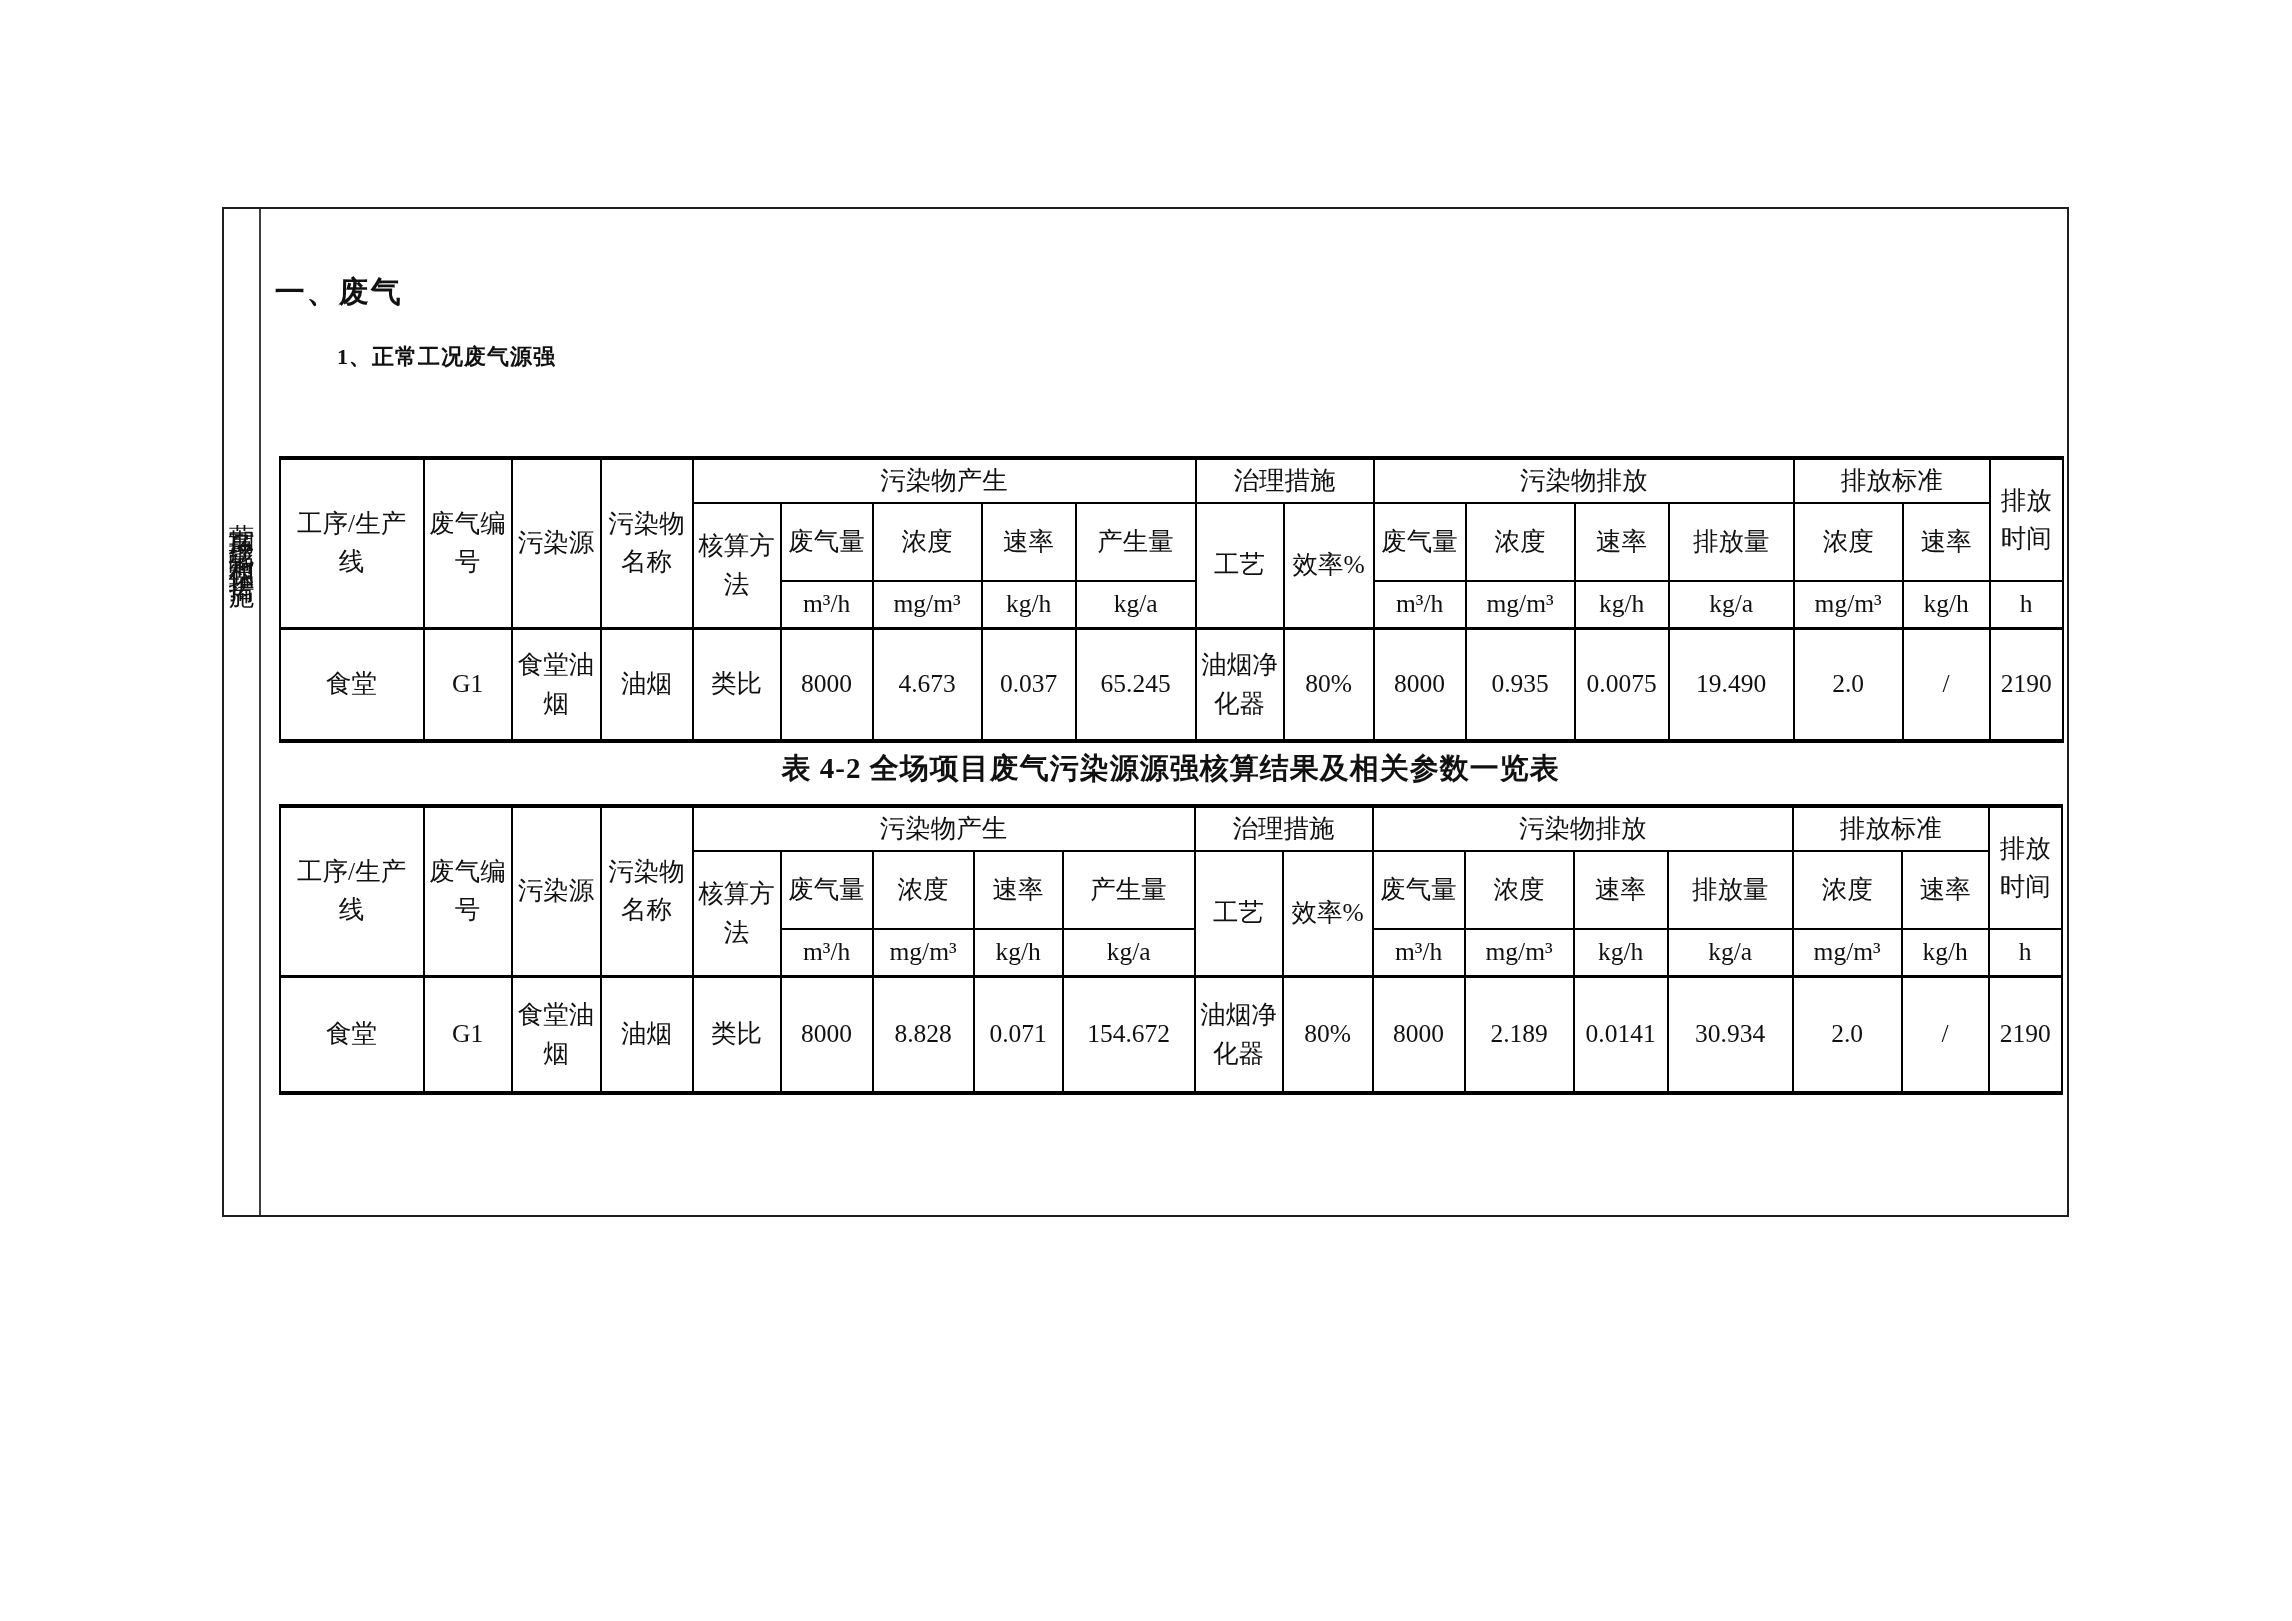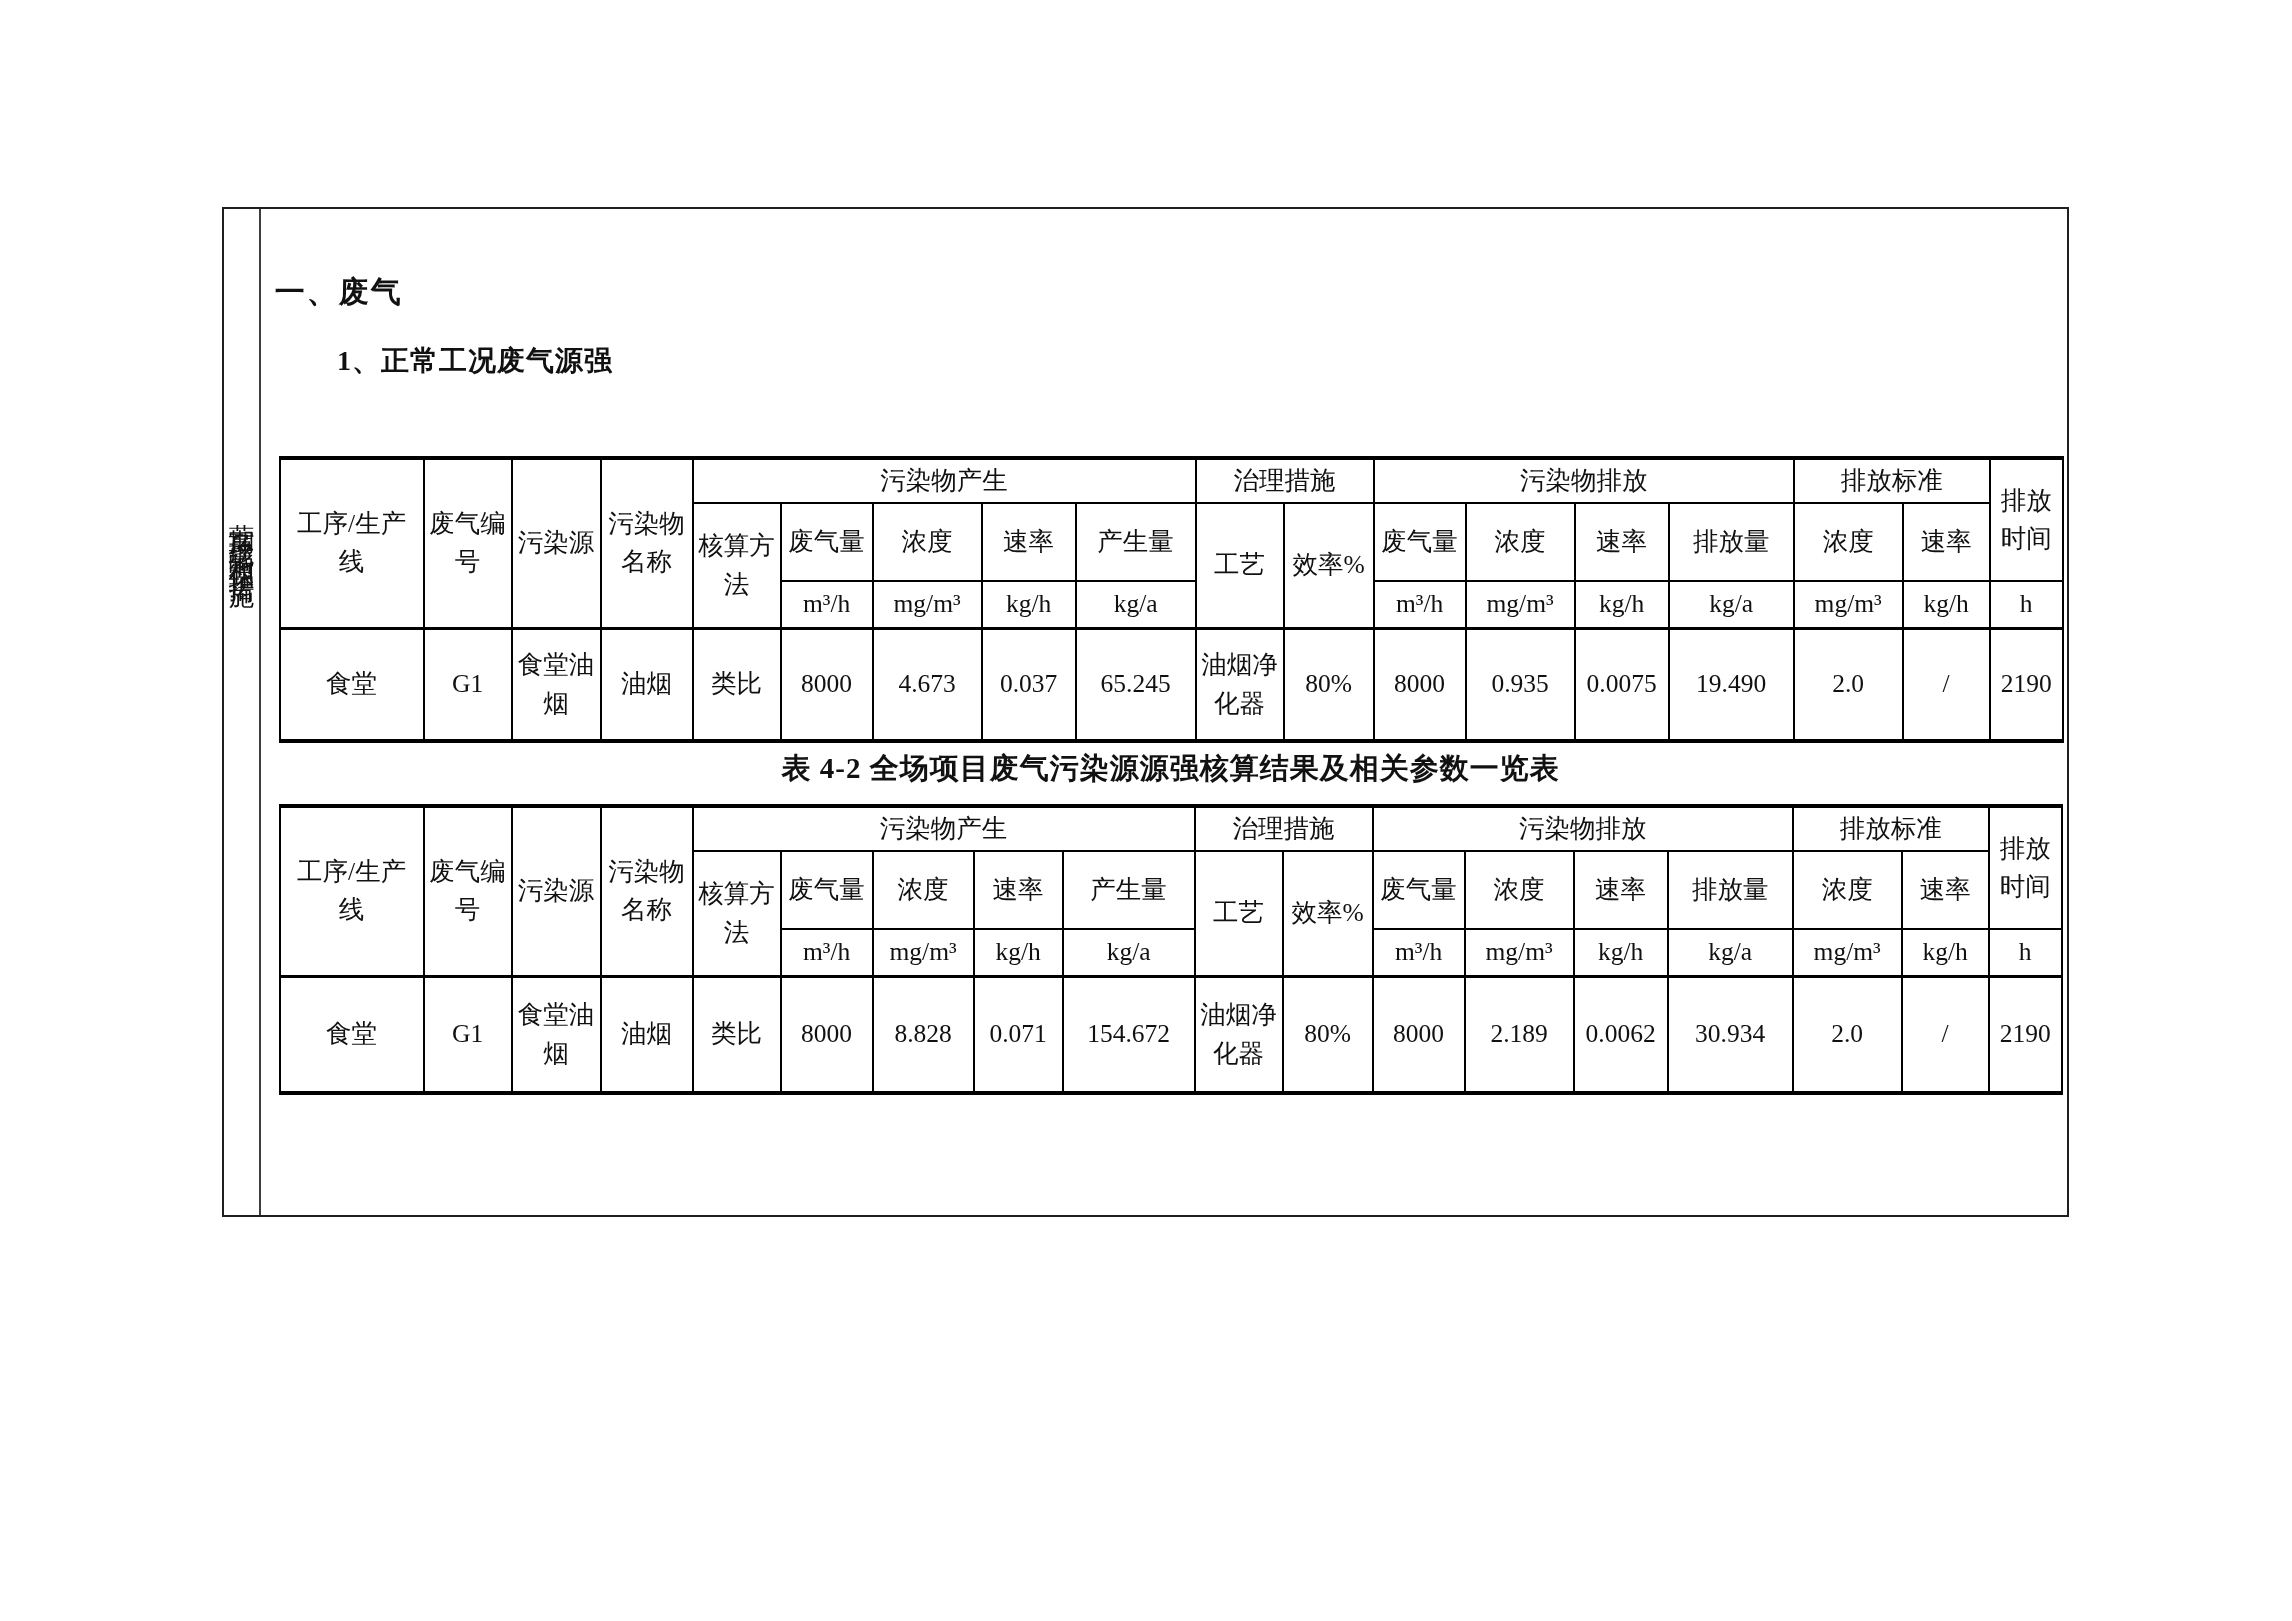--- a/index.html
+++ b/index.html
@@ -27,21 +27,21 @@
     font-size:25.5px;line-height:35px;letter-spacing:5.9px;
     white-space:nowrap;
   }
   .content{position:absolute;left:37px;top:0;right:0;bottom:0;}
   .h1{
     position:absolute;left:13.7px;top:63px;
     font-size:30px;font-weight:bold;letter-spacing:2px;
   }
   .h2{
     position:absolute;left:76px;top:133px;
-    font-size:28px;font-weight:bold;letter-spacing:1px;
+    font-size:22px;font-weight:bold;letter-spacing:1px;
   }
   .tbl-title{
     position:absolute;left:17.6px;width:1784px;
     text-align:center;font-size:29px;font-weight:bold;letter-spacing:1px;
   }
   .tbl-title.t1{top:198px;}
   .tbl-title.t2{top:540px;}
   table.src{
     position:absolute;left:17.6px;width:1784px;
     border-collapse:collapse;table-layout:fixed;
@@ -240,21 +240,21 @@
           <td>油烟</td>
           <td>类比</td>
           <td>8000</td>
           <td>8.828</td>
           <td>0.071</td>
           <td>154.672</td>
           <td>油烟净化器</td>
           <td>80%</td>
           <td>8000</td>
           <td>2.189</td>
-          <td>0.0062</td>
+          <td>0.0141</td>
           <td>30.934</td>
           <td>2.0</td>
           <td>/</td>
           <td>2190</td>
         </tr>
       </tbody>
         </table>
     </div>
   </div>
 

